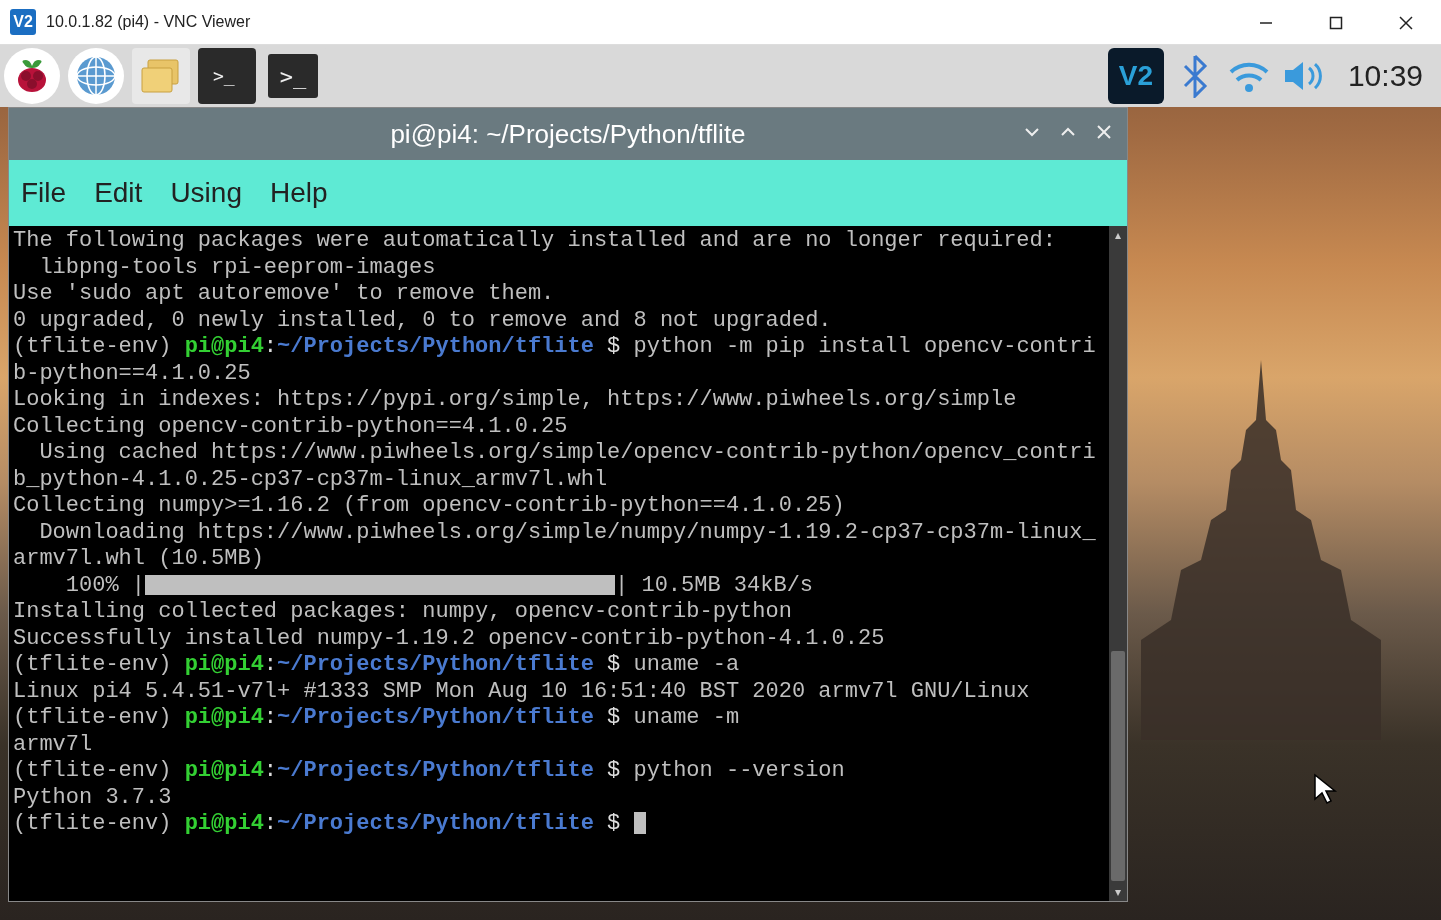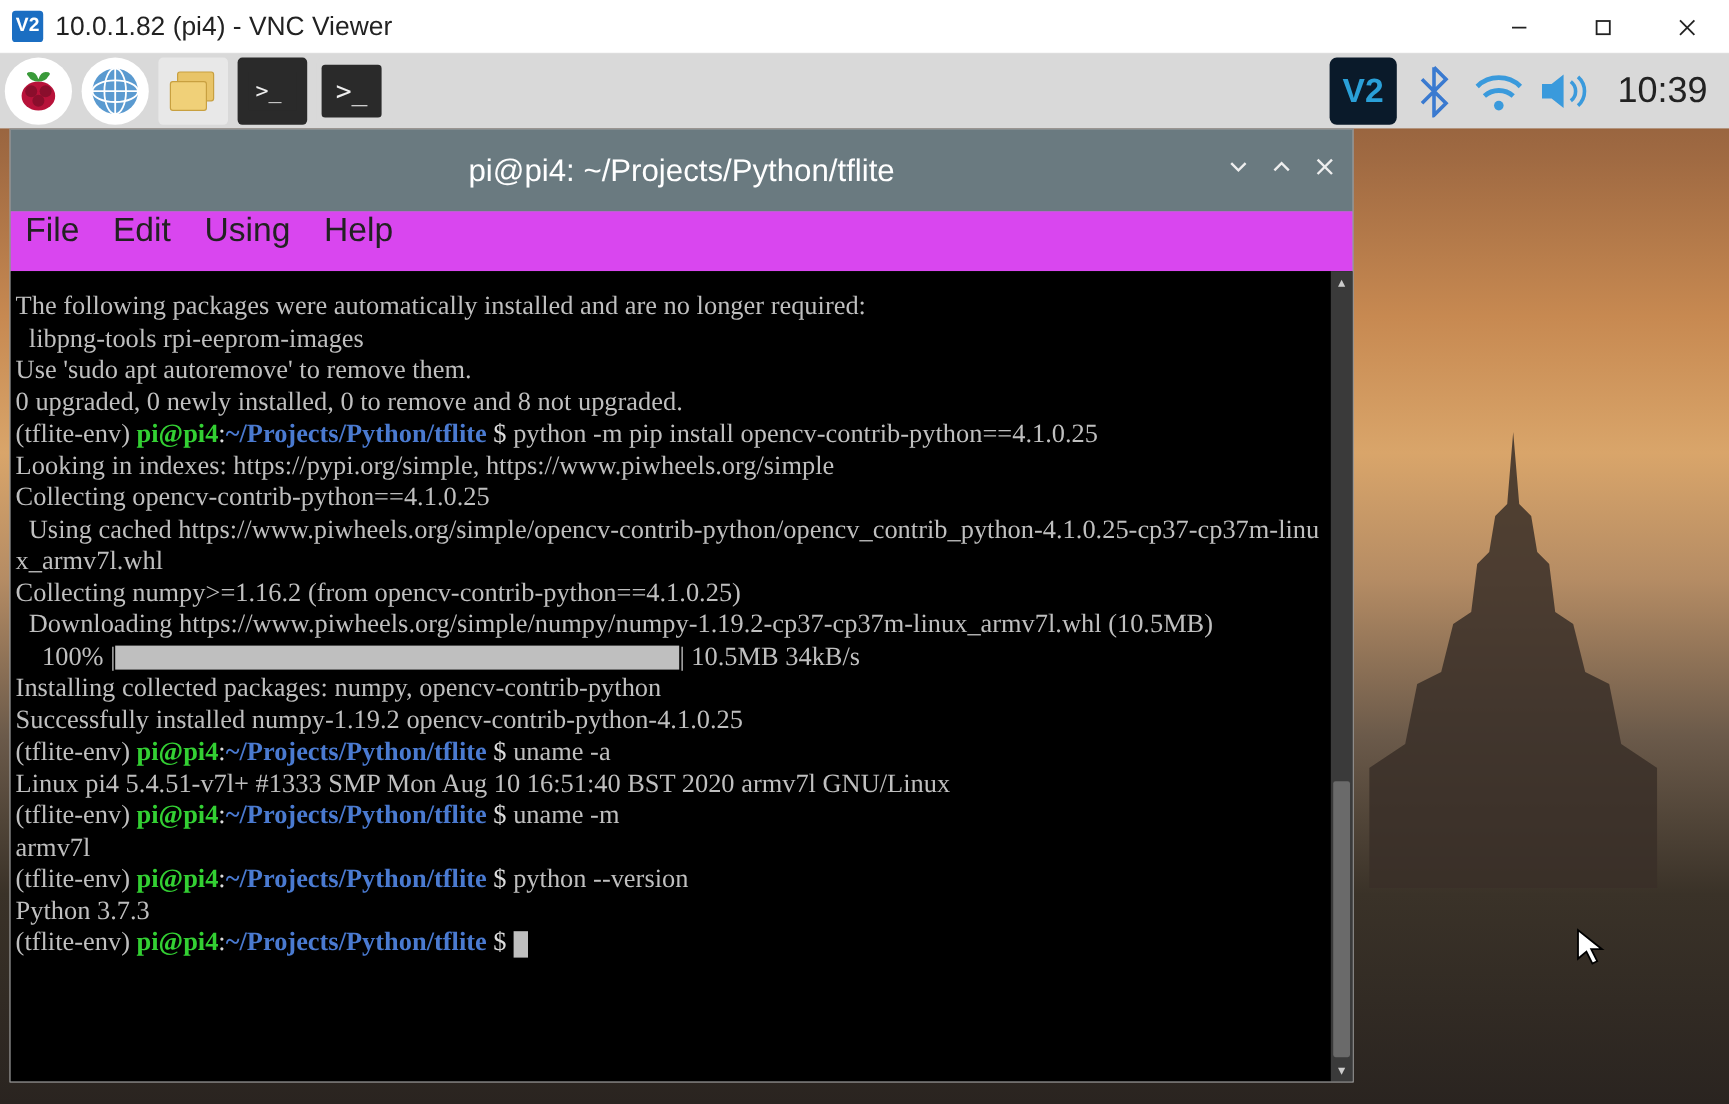--- a/index.html
+++ b/index.html
@@ -27,21 +27,21 @@
     color: #fff;
     font-size: 16px;
     font-weight: bold;
     display: flex;
     align-items: center;
     justify-content: center;
     border-radius: 3px;
     margin-right: 10px;
   }
   .win-title {
-    font-size: 22px;
+    font-size: 16px;
     color: #222;
     flex: 1;
   }
   .win-controls {
     display: flex;
     height: 100%;
   }
   .win-btn {
     width: 70px;
     height: 45px;
@@ -169,61 +169,62 @@
     left: 8px;
     width: 1120px;
     height: 795px;
     background: #b8b8b8;
     border: 1px solid #888;
     display: flex;
     flex-direction: column;
     z-index: 10;
   }
   .term-title {
-    height: 68px;
+    height: 52px;
     background: #6a7a80;
     color: #fff;
     font-size: 26px;
     display: flex;
     align-items: center;
     justify-content: center;
     position: relative;
   }
   .term-title-controls {
     position: absolute;
     right: 14px;
     display: flex;
     gap: 18px;
     font-size: 20px;
     color: #e8e8e8;
   }
   .term-title-controls span { cursor: pointer; }
   .term-menubar {
-    height: 50px;
-    background: #d946ef;
-    display: flex;
+    height: 66px;
+    background: #5eead4;
+    display: flex;
+    align-items: center;
     padding: 0 12px;
     gap: 28px;
     font-size: 28px;
     color: #222;
   }
   .term-menubar span { cursor: pointer; }
   .term-body-wrap {
     flex: 1;
     display: flex;
     background: #000;
   }
   .term-body {
     flex: 1;
     background: #000;
     color: #bfbfbf;
-    font-family: Liberation Serif, serif;
+    font-family: Liberation Mono, monospace;
     font-size: 22px;
     line-height: 26.5px;
-    padding: 16px 4px;
+    padding: 2px 4px;
     white-space: pre-wrap;
     word-break: break-all;
     overflow: hidden;
   }
   .term-scrollbar {
     width: 18px;
     background: #3a3a3a;
     position: relative;
   }
   .term-scroll-up, .term-scroll-down {

